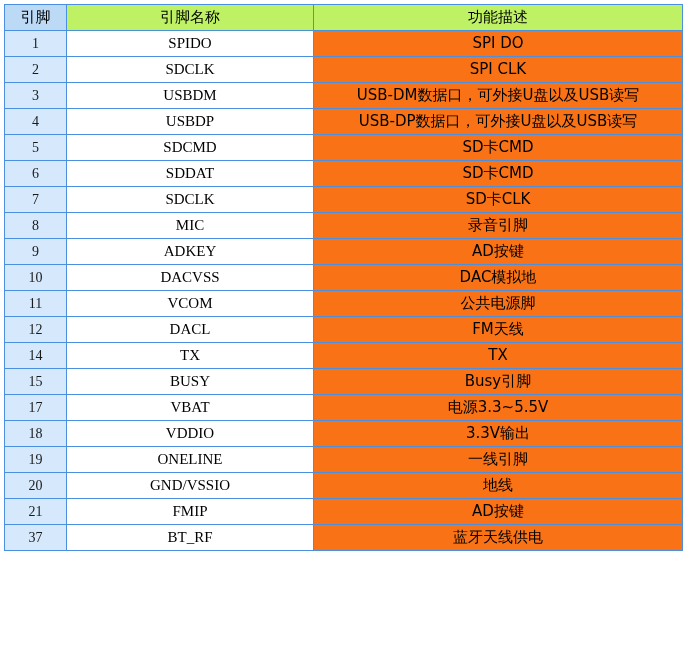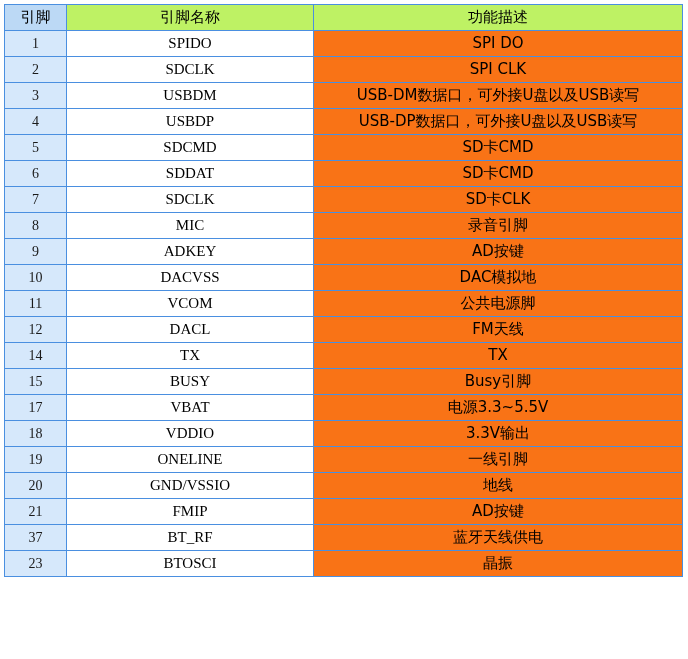--- a/index.html
+++ b/index.html
@@ -182,20 +182,15 @@
         <tr>
           <td class="pin-cell">21</td>
           <td class="name-cell">FMIP</td>
           <td class="desc-cell cn">AD按键</td>
         </tr>
         <tr>
           <td class="pin-cell">37</td>
           <td class="name-cell">BT_RF</td>
           <td class="desc-cell cn">蓝牙天线供电</td>
         </tr>
-        <tr>
-          <td class="pin-cell">23</td>
-          <td class="name-cell">BTOSCI</td>
-          <td class="desc-cell cn">晶振</td>
-        </tr>
       </tbody>
   </table>
 </div>
 
 </body></html>

